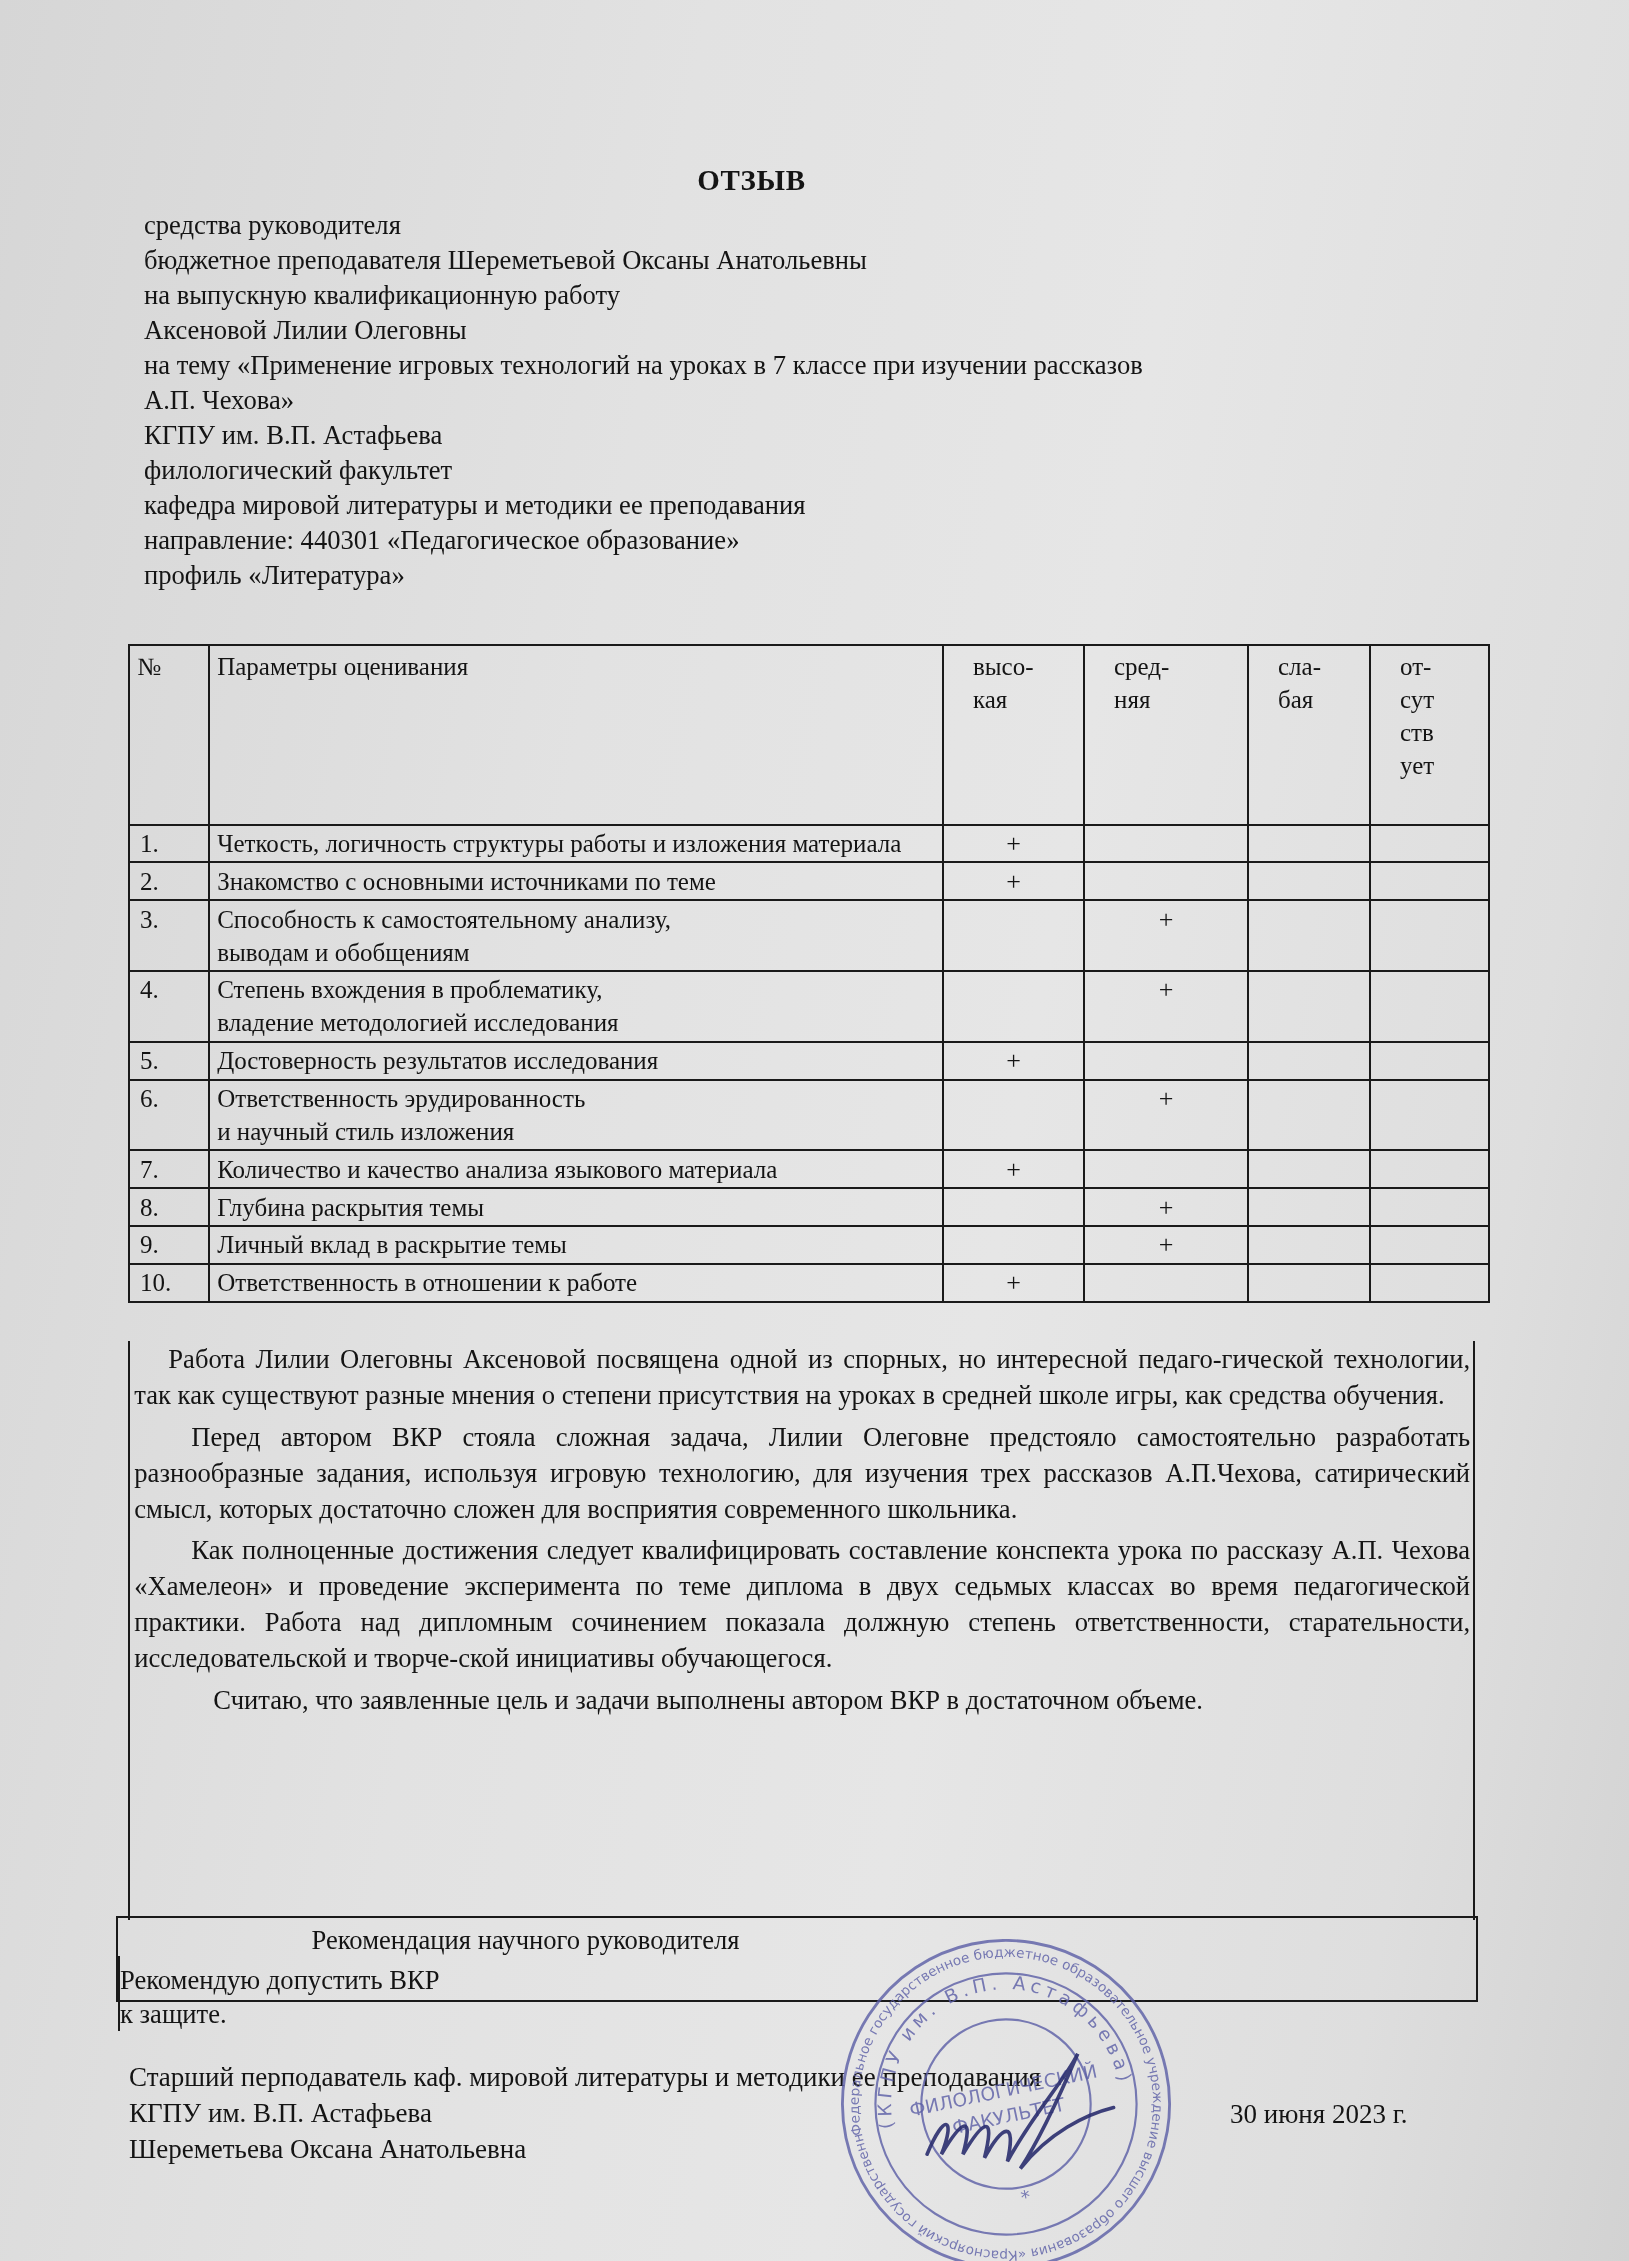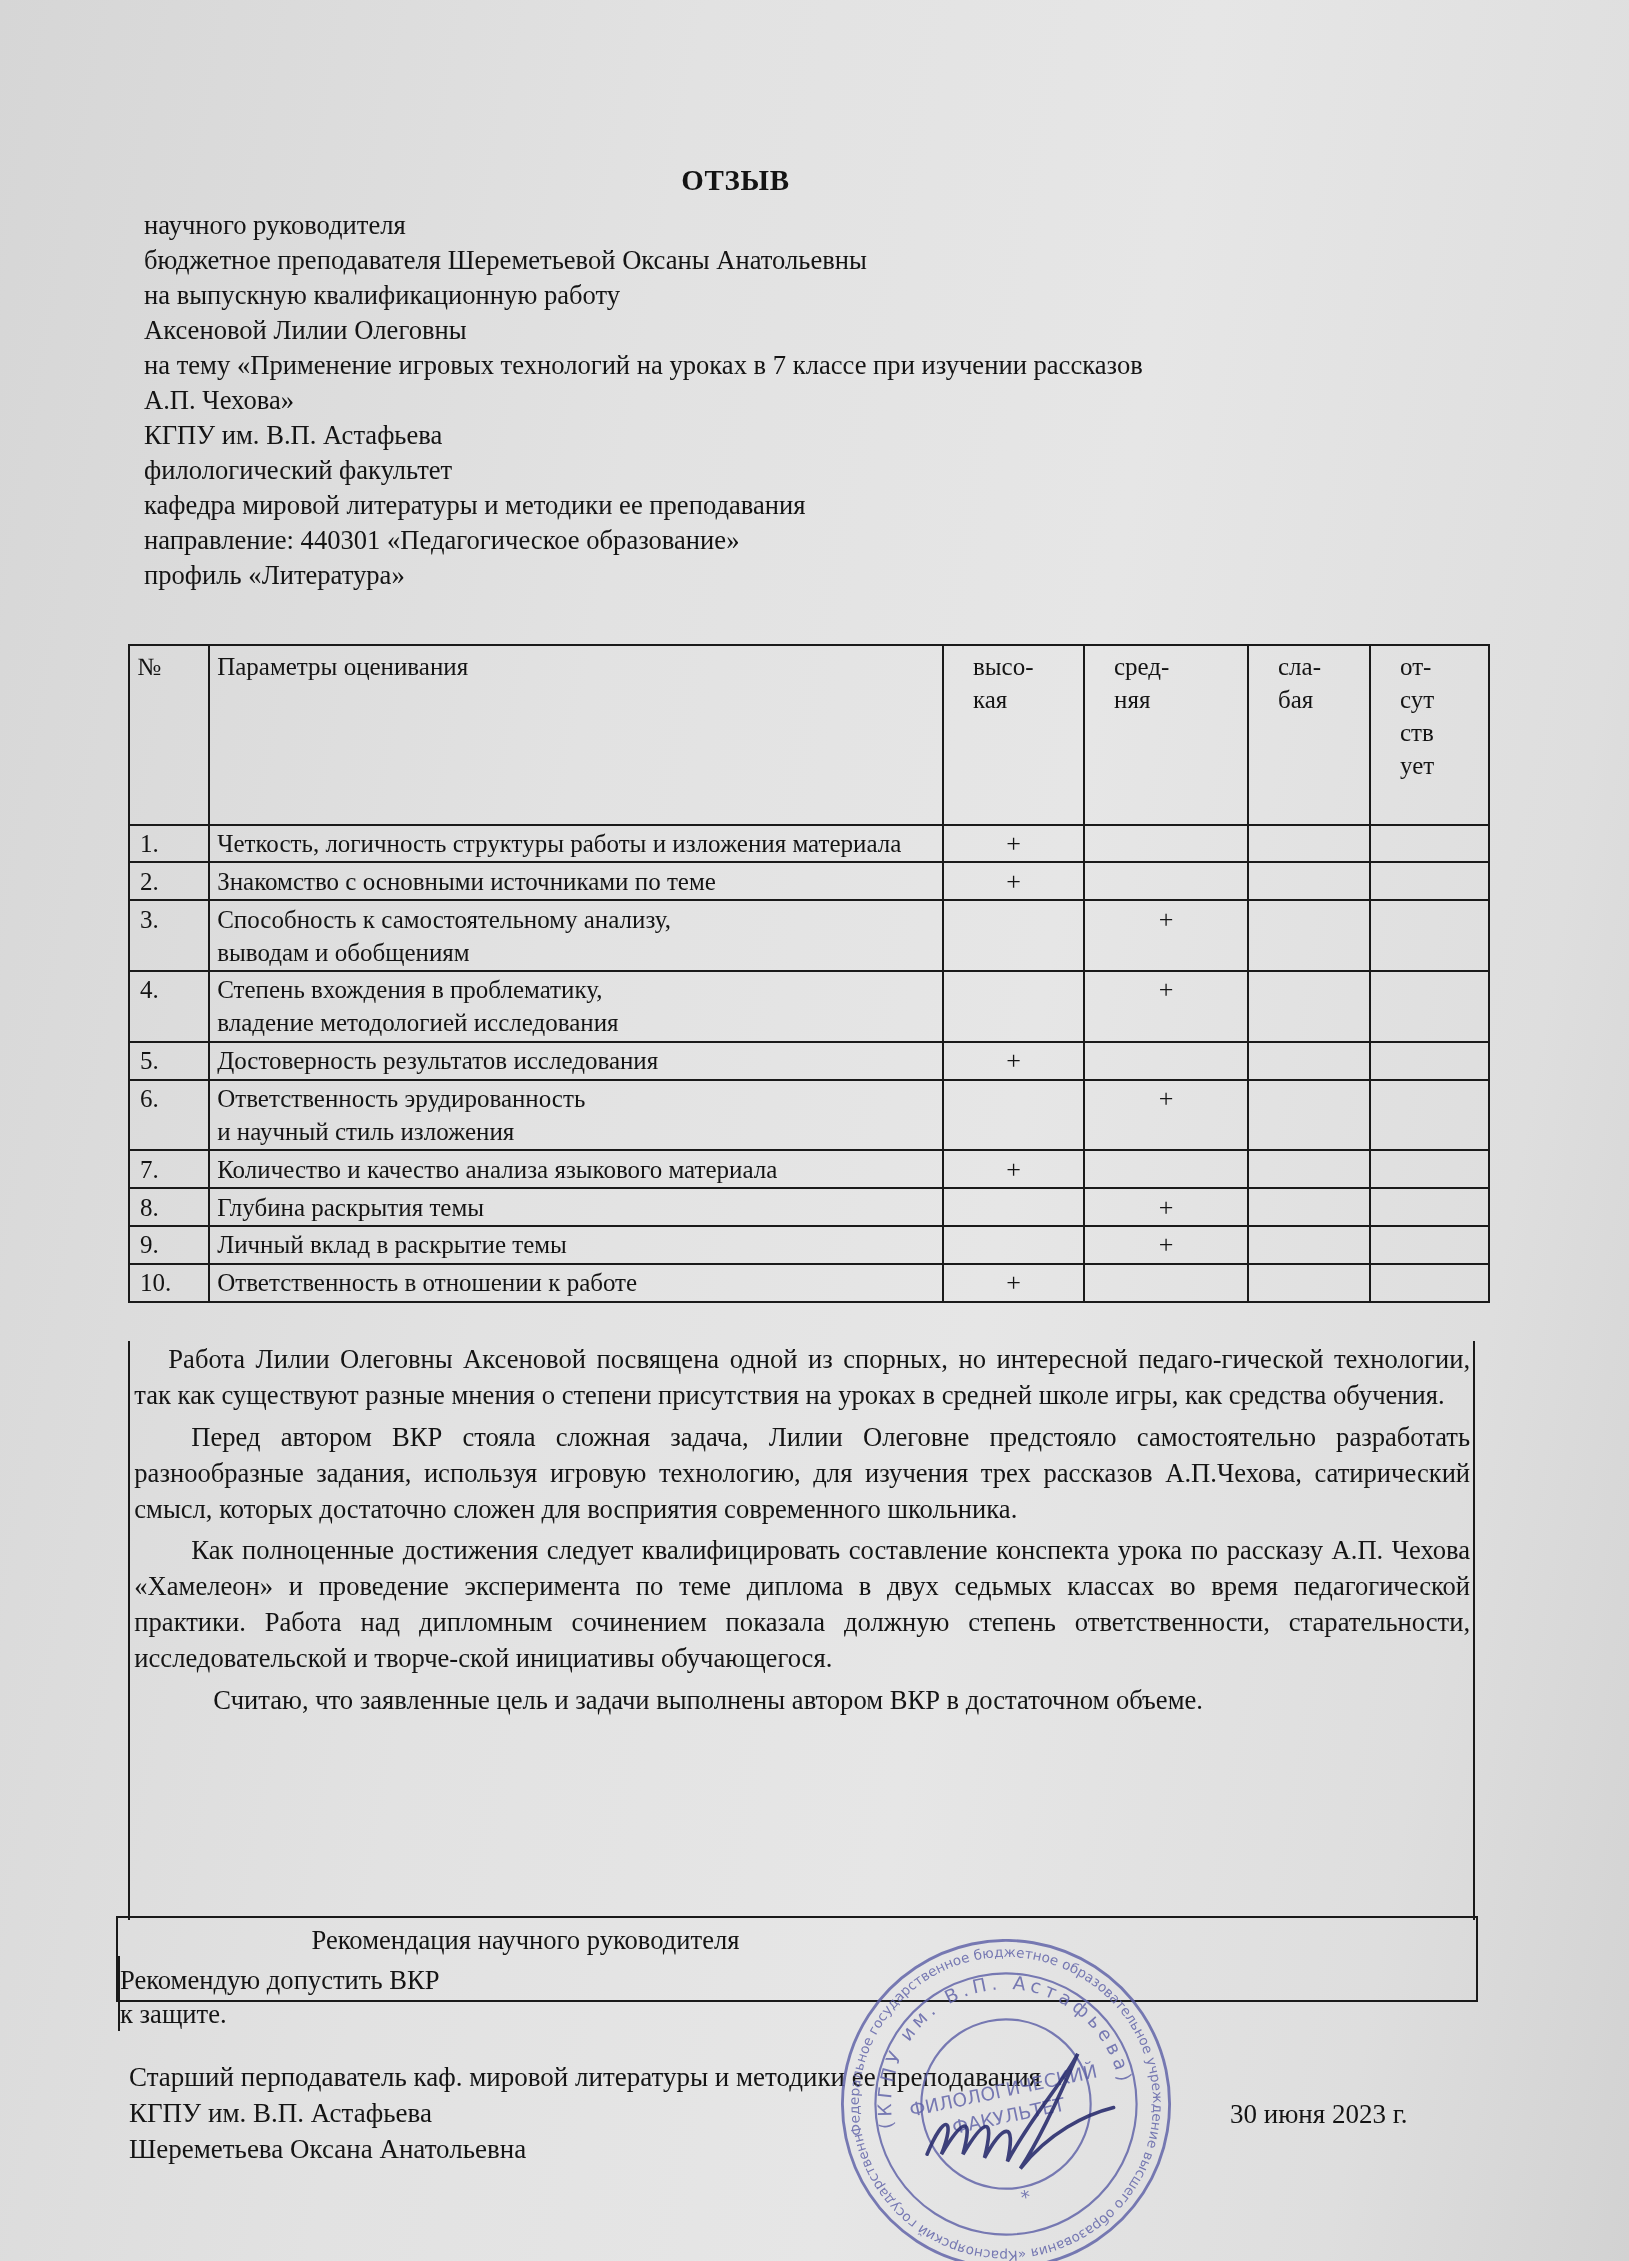--- a/index.html
+++ b/index.html
@@ -7,21 +7,21 @@
     width: 1629px; height: 2261px; overflow: hidden;
     background: linear-gradient(100deg, #d6d6d6 0%, #e2e2e2 35%, #e6e6e6 60%, #dedede 85%, #d2d2d2 100%);
     font-family: "Liberation Serif", "DejaVu Serif", serif;
     color: #141414;
     position: relative;
   }
   .page { position: absolute; left: 0; top: 0; width: 1629px; height: 2261px; }
 
   .doc-title {
     position: absolute; top: 164px; left: 0; width: 1471px; text-align: center;
-    font-weight: bold; font-size: 29px; letter-spacing: 0.7px;
+    font-weight: bold; font-size: 29px; letter-spacing: 0.7px; padding-left: 16px;
   }
   .header-block { position: absolute; left: 144px; top: 208px; font-size: 26.6px; line-height: 35px; }
   .header-block .line { white-space: nowrap; }
 
   table.params {
     position: absolute; left: 128px; top: 644px; width: 1360px;
     border-collapse: collapse; font-size: 25px; table-layout: fixed;
   }
   table.params td, table.params th {
     border: 2.2px solid #1a1a1a; vertical-align: top; padding: 1.4px 7.2px; font-weight: normal; text-align: left;
@@ -58,21 +58,21 @@
   .stamp { position: absolute; left: 819px; top: 1939px; width: 374px; height: 330px; pointer-events: none; }
 </style>
 </head>
 <body>
 
 <div class="page">
 
   <div class="doc-title">ОТЗЫВ</div>
 
   <div class="header-block">
-    <div class="line">научного руководителя</div>
+    <div class="line">средства руководителя</div>
     <div class="line">бюджетное преподавателя Шереметьевой Оксаны Анатольевны</div>
     <div class="line">на выпускную квалификационную работу</div>
     <div class="line">Аксеновой Лилии Олеговны</div>
     <div class="line">на тему «Применение игровых технологий на уроках в 7 классе при изучении рассказов</div>
     <div class="line">А.П. Чехова»</div>
     <div class="line">КГПУ им. В.П. Астафьева</div>
     <div class="line">филологический факультет</div>
     <div class="line">кафедра мировой литературы и методики ее преподавания</div>
     <div class="line">направление: 440301 «Педагогическое образование»</div>
     <div class="line">профиль «Литература»</div>

